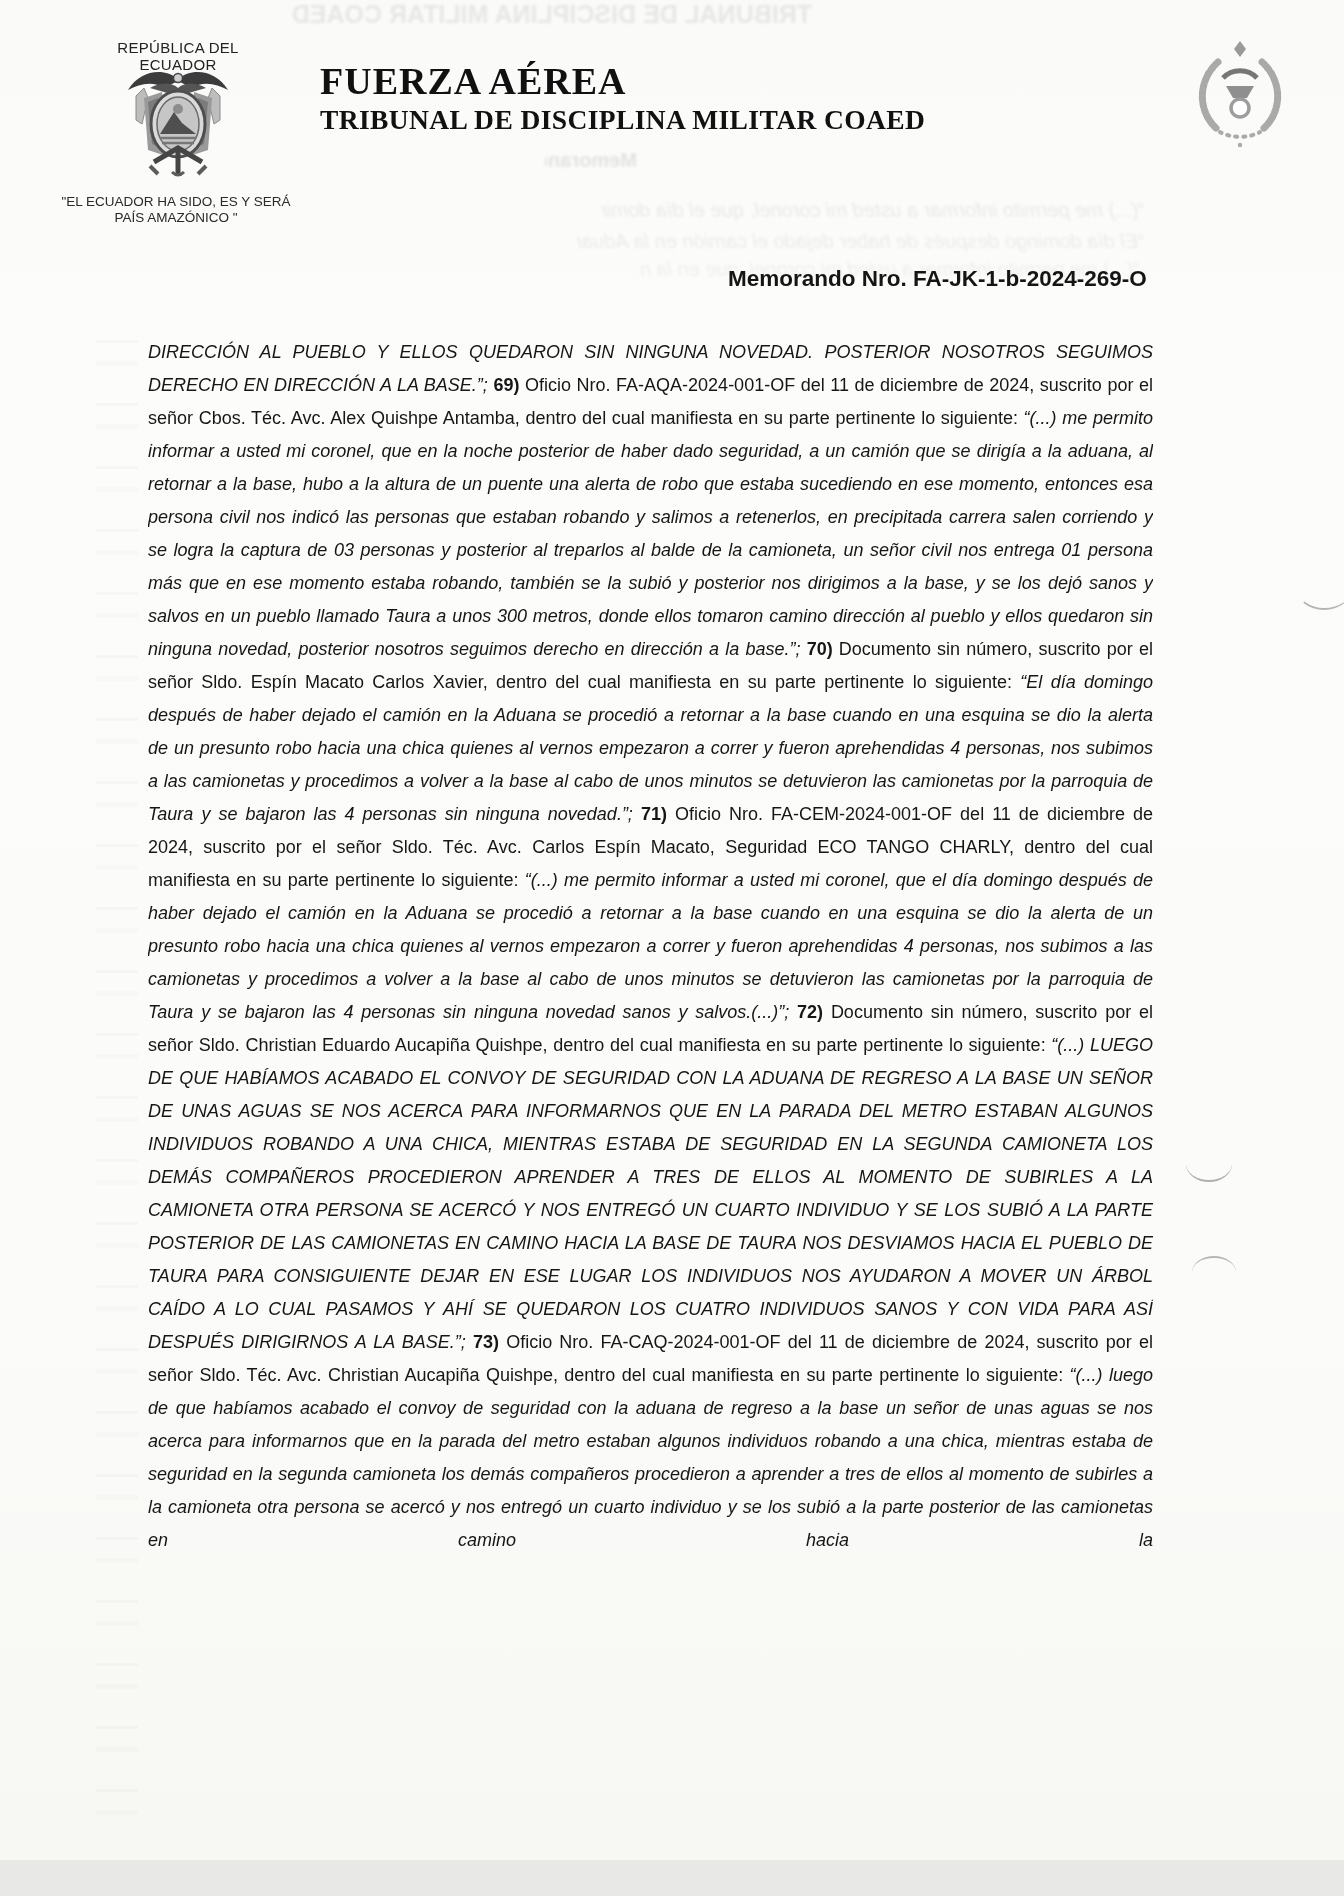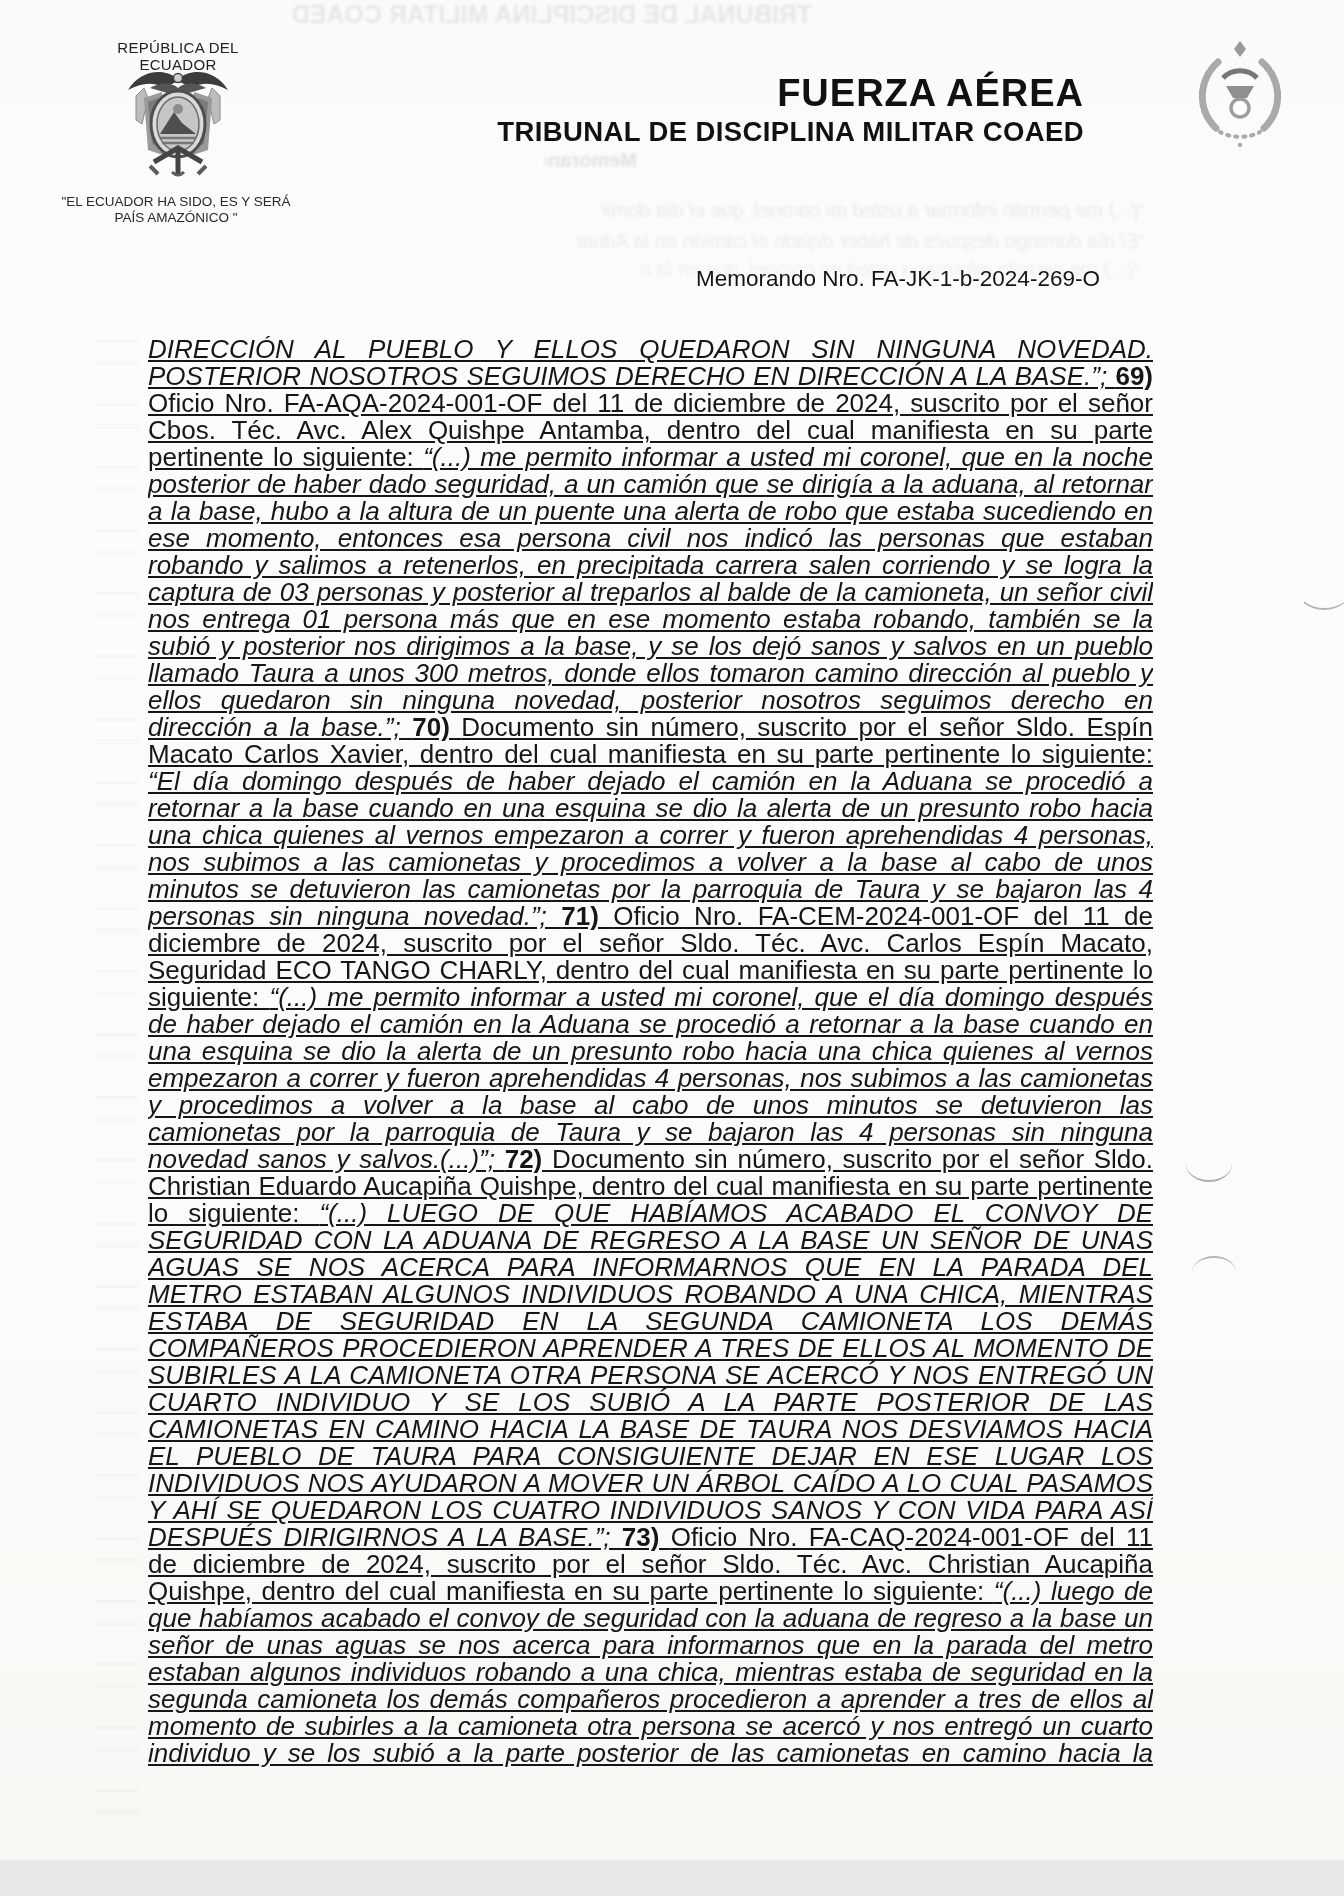--- a/index.html
+++ b/index.html
@@ -17,38 +17,37 @@
   .republic-label{
     position:absolute;left:78px;top:39px;width:200px;
     font-size:15px;letter-spacing:.3px;text-align:center;color:#222;
   }
   .coat{position:absolute;left:120px;top:62px;width:116px;height:120px;}
   .motto{
     position:absolute;left:48px;top:194px;width:256px;
     font-size:13.5px;line-height:16px;text-align:center;color:#2a2a2a;
   }
   
-  .title-block{position:absolute;left:320px;top:72px;width:764px;text-align:right;}
+  .title-block{position:absolute;left:320px;top:60px;width:764px;text-align:left;font-family:Liberation Serif, serif;}
   .force-title{font-size:38px;font-weight:700;letter-spacing:1px;line-height:42px;color:#111;}
   .tribunal-subtitle{font-size:27.5px;font-weight:700;letter-spacing:.4px;margin-top:2px;color:#111;}
   
   .fae{position:absolute;left:1188px;top:38px;width:104px;height:116px;opacity:.85;}
   
   .memo{
-    position:absolute;left:696px;top:266px;
-    font-size:22.5px;font-weight:400;color:#151515;white-space:nowrap;
+    position:absolute;left:728px;top:266px;
+    font-size:22.5px;font-weight:700;color:#151515;white-space:nowrap;
   }
   
   .doc-body{
     position:absolute;left:148px;top:336px;width:1005px;height:1556px;
-    font-size:26px;line-height:27px;
+    font-size:18px;line-height:33px;
     text-align:justify;text-align-last:justify;
     color:#161616;overflow:hidden;
     word-spacing:.5px;
-    text-decoration:underline;
   }
   .seg.italic{font-style:italic;}
   .seg.bold{font-weight:700;}
   
   .ghost{
     position:absolute;transform:scaleX(-1);
     color:#000;opacity:.08;filter:blur(1.4px);
     white-space:nowrap;overflow:hidden;pointer-events:none;
   }
   .ghost-top{top:0px;left:292px;width:520px;font-size:25px;font-weight:700;}

